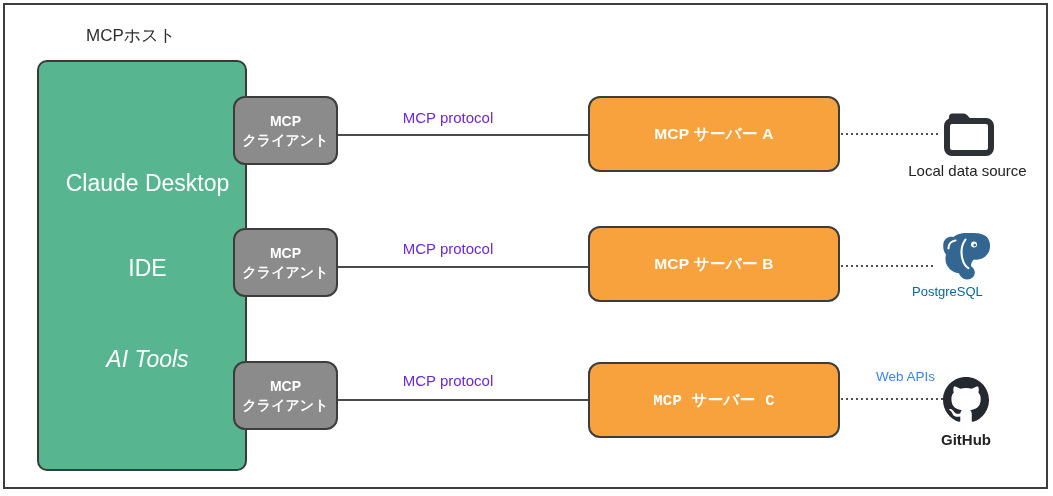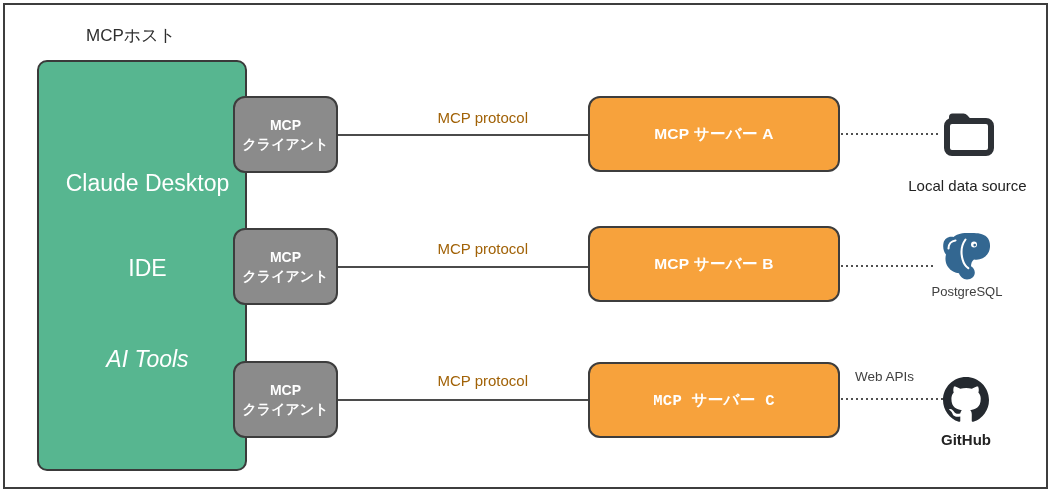--- a/index.html
+++ b/index.html
@@ -3,30 +3,30 @@
 <meta charset="utf-8">
 <style>
   html,body{margin:0;padding:0;background:#ffffff;}
   body{font-family:"Liberation Sans","DejaVu Sans",sans-serif;}
   .stage{position:relative;width:1053px;height:496px;background:#ffffff;overflow:hidden;}
   .abs{position:absolute;}
   .outer-border{left:3px;top:3px;right:5px;bottom:7px;border:2px solid #3D3D3D;}
   .title{font-size:17px;color:#2E2E2E;white-space:nowrap;}
   .host-box{left:37px;top:60px;width:210px;height:411px;background:#57B690;border:2px solid #3A3A3A;border-radius:10px;box-sizing:border-box;}
   .host-label{left:37px;width:221px;text-align:center;color:#ffffff;font-size:23px;white-space:nowrap;}
-  .client-box{left:233px;width:105px;height:77px;background:#8B8B8B;border:2px solid #3D3D3D;border-radius:12px;box-sizing:border-box;
+  .client-box{left:233px;width:105px;height:69px;background:#8B8B8B;border:2px solid #3D3D3D;border-radius:12px;box-sizing:border-box;
               display:flex;flex-direction:column;align-items:center;justify-content:center;color:#fff;font-weight:bold;font-size:14px;line-height:1.3;}
   .server-box{left:588px;width:252px;height:76px;background:#F7A23C;border:2px solid #3D3D3D;border-radius:12px;box-sizing:border-box;
               display:flex;align-items:center;justify-content:center;color:#fff;font-weight:bold;font-size:15.5px;letter-spacing:.3px;white-space:nowrap;}
   .solid-line{left:338px;width:250px;height:2px;background:#4B4B4B;}
   .dotted-line{height:2px;background-image:repeating-linear-gradient(90deg,#4F4F4F 0 2px,transparent 2px 5px);}
-  .protocol-label{left:368px;width:160px;text-align:right;font-size:15px;color:#a16207;white-space:nowrap;}
+  .protocol-label{left:368px;width:160px;text-align:center;font-size:15px;color:#6d28d9;white-space:nowrap;}
   .target-label{text-align:center;font-size:15px;color:#222222;white-space:nowrap;}
-  .pg-label{text-align:center;font-size:13px;color:#404040;white-space:nowrap;}
-  .conn-label{text-align:left;font-size:13.5px;color:#404040;white-space:nowrap;}
+  .pg-label{font-size:13px;color:#0369a1;white-space:nowrap;}
+  .conn-label{text-align:right;font-size:13.5px;color:#3b82f6;white-space:nowrap;}
 </style>
 </head>
 <body>
 
 <div class="stage">
   <div class="abs outer-border"></div>
 
   <div class="abs title" style="left:86px;top:24px;">MCPホスト</div>
   <div class="abs host-box"></div>
   <div class="abs host-label" style="top:170px;">Claude Desktop</div>
@@ -65,21 +65,21 @@
 
   <div class="abs dotted-line" style="left:841px;top:133px;width:97px;"></div>
   <div class="abs dotted-line" style="left:841px;top:265px;width:95px;"></div>
   <div class="abs dotted-line" style="left:841px;top:398px;width:102px;"></div>
   <div class="abs conn-label" style="left:855px;top:369px;width:80px;">Web APIs</div>
 
   <svg class="abs" style="left:941px;top:108px;" width="56" height="52" viewBox="0 0 56 52" aria-hidden="true">
     <path fill="#2D3136" d="M8 14 L8 9 Q8 5.5 11.5 5.5 L22.5 5.5 Q24.8 5.5 26.3 7.2 L31.5 13 Z"></path>
     <rect x="6" y="13" width="44" height="32" rx="5" fill="#ffffff" stroke="#2D3136" stroke-width="6"></rect>
   </svg>
-  <div class="abs target-label" style="left:890px;top:177px;width:155px;">Local data source</div>
+  <div class="abs target-label" style="left:890px;top:162px;width:155px;">Local data source</div>
 
   <svg class="abs" style="left:941px;top:232px;" width="52" height="50" viewBox="0 0 52 50" aria-hidden="true">
     <path fill="#336791" d="M26 1 C19 1 15 3 12.5 5 C7.5 4 3.5 6.5 2.5 11 C1.5 16 3 20 5 22.5 C4 26.5 4.2 31 7 35 C10 39 14 41.2 18 41.3 C19 44.5 22 47.5 26 47.5 C30.5 47.5 33.8 44.5 33.8 40.5 C33.8 37.5 32 35.3 30 34.2 C30 31.5 31 28.6 33 27.4 C38 28.5 44 26.3 47 21.3 C50 16.2 49.8 9 45.8 5 C41 0.2 32.5 1 26 1 Z"></path>
     <path fill="none" stroke="#ffffff" stroke-width="2.1" stroke-linecap="round" d="M14.5 8.5 C10.5 9 7.5 12 7.5 16.5"></path>
     <path fill="none" stroke="#ffffff" stroke-width="2.1" stroke-linecap="round" d="M24.5 7.5 C20.5 13 19.8 21 21.6 27.5 C22.6 31.2 24.5 34.3 27.3 36.2"></path>
     <circle cx="33" cy="12.5" r="3" fill="#ffffff"></circle>
     <circle cx="33.7" cy="13.1" r="1.3" fill="#336791"></circle>
   </svg>
   <div class="abs pg-label" style="left:912px;top:284px;width:110px;">PostgreSQL</div>
 

